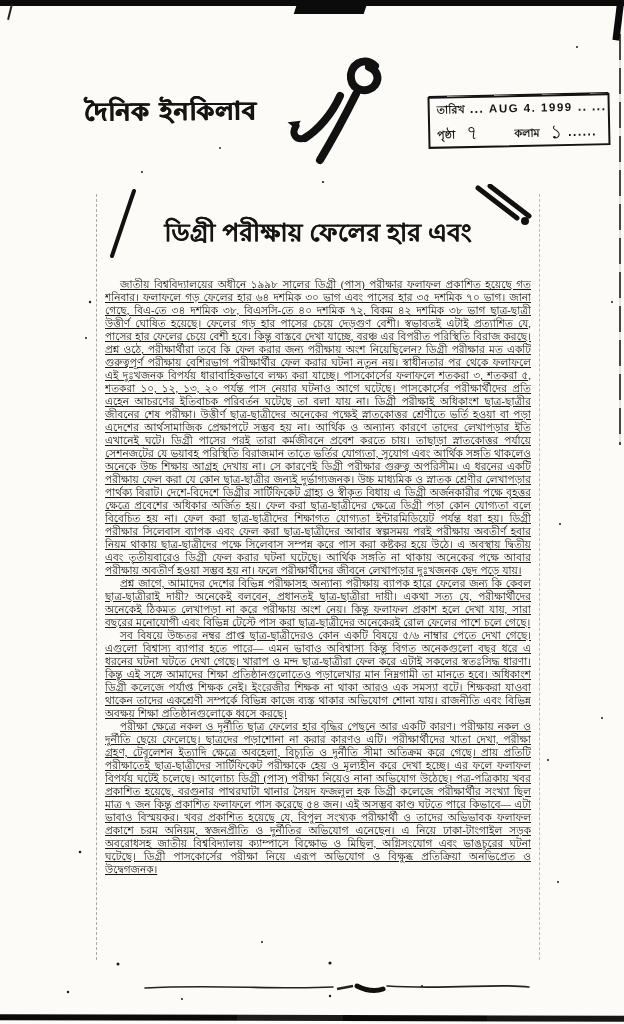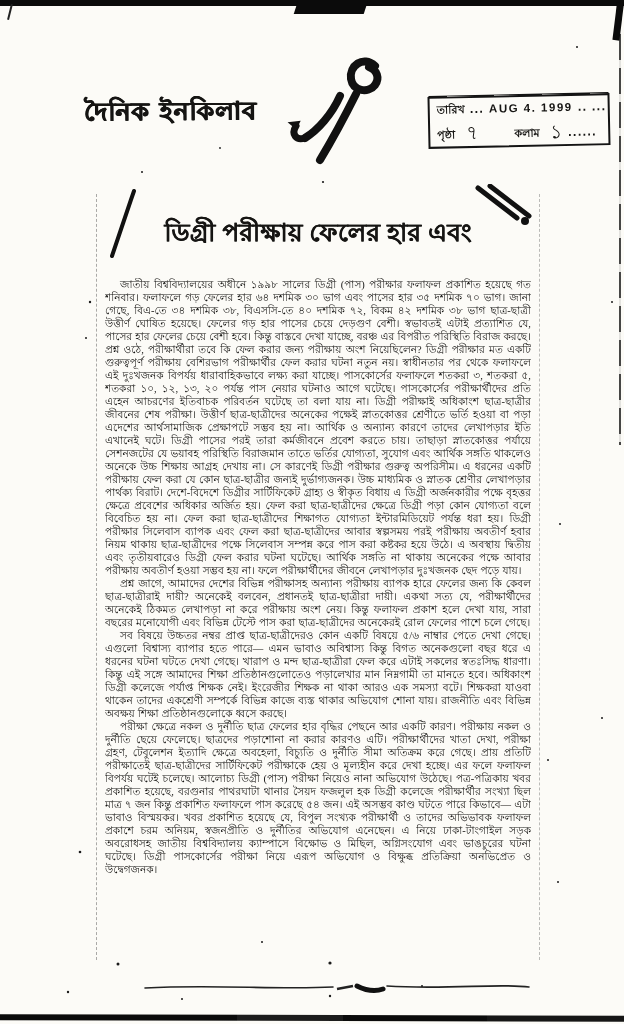--- a/index.html
+++ b/index.html
@@ -61,20 +61,21 @@
     display:inline-block;
   }
   .slash-left{position:absolute;left:2px;top:-10px;}
   .slash-right{position:absolute;right:-4px;top:-14px;}
   .article-body{height:698px;overflow:hidden;}
   .article-body p{
     margin:0;text-indent:15px;
     font-size:10.5px;line-height:13px;
     text-align:justify;
     word-spacing:0.5px;
+    text-decoration:underline;
   }
   .end-rule{display:block;margin-top:2px;}
   .noise{position:absolute;left:0;top:0;pointer-events:none;}
 </style>
 </head>
 <body>
 
 <div class="top-bar"></div>
 <div class="top-notch"></div>
 <div class="top-right-wedge"></div>

